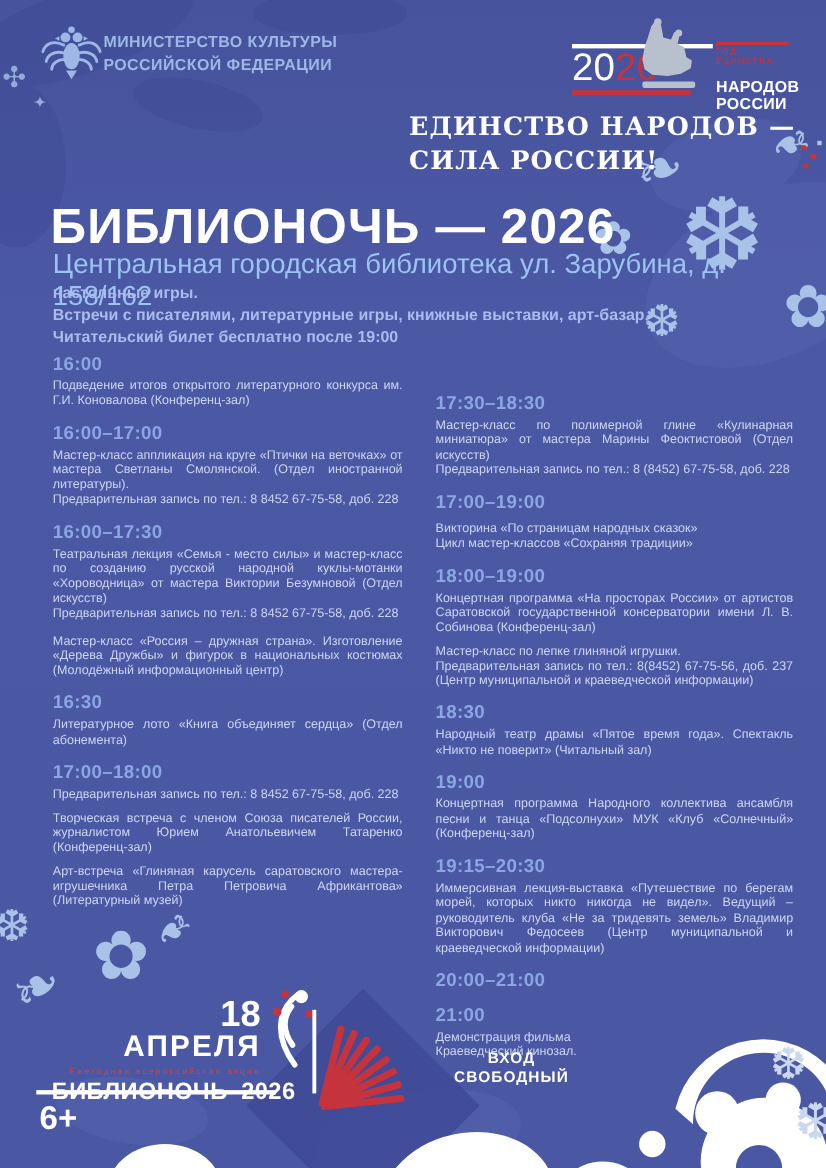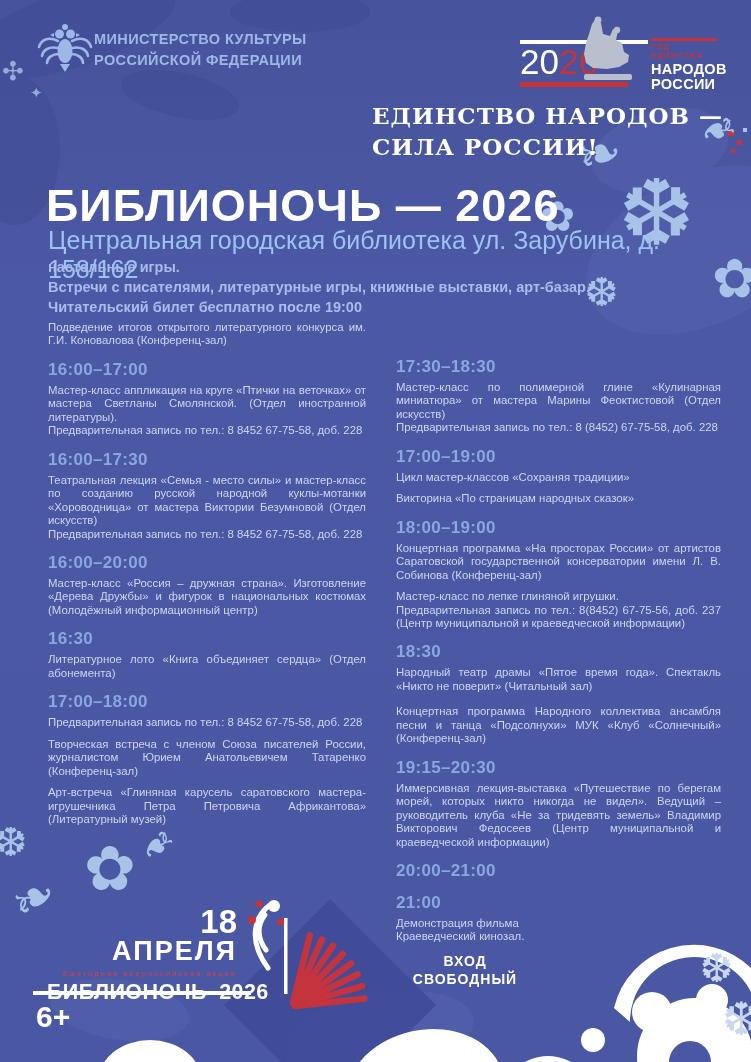--- a/index.html
+++ b/index.html
@@ -18,21 +18,21 @@
 
   .yearlogo{position:absolute;top:14px;left:518px;width:218px;height:76px;}
   .yl-topline{position:absolute;left:2px;top:26px;width:128px;height:4px;background:#fff;}
   .yl-botline{position:absolute;left:2px;top:68px;width:108px;height:5px;background:#c5333c;}
   .yl-num{position:absolute;top:30px;font-size:35px;font-weight:normal;line-height:1;}
   .yl-20{left:2px;color:#fff;}
   .yl-26{left:41px;color:#c5333c;}
   .yl-right{position:absolute;left:133px;top:24px;width:85px;}
   .yl-redbar{width:66px;height:3px;background:#c5333c;margin-bottom:2px;}
   .yl-redtxt{color:#c5333c;font-size:7.5px;font-weight:bold;letter-spacing:1.4px;line-height:1.15;}
-  .yl-whitetxt{color:#fff;font-size:14.5px;font-weight:bold;line-height:1.02;margin-top:2px;letter-spacing:.3px;}
+  .yl-whitetxt{color:#fff;font-size:14.5px;font-weight:bold;line-height:1.02;margin-top:13px;letter-spacing:.3px;}
   .yl-statue{position:absolute;left:44px;top:0px;}
 
   .slogan{position:absolute;top:100px;right:28px;text-align:left;color:#fff;
           font-family:"DejaVu Serif",serif;font-weight:bold;font-size:23px;line-height:1.35;letter-spacing:1px;}
 
   .title{position:absolute;top:180px;left:46px;color:#fff;font-size:45px;font-weight:bold;letter-spacing:1px;}
   .subtitle{position:absolute;top:226px;left:48px;color:#9cc3f4;font-size:25px;font-weight:normal;}
   .intro{position:absolute;top:257px;left:48px;color:#a9bced;font-size:14.5px;font-weight:bold;line-height:1.38;}
 
   
@@ -197,40 +197,40 @@
     <div class="subtitle">Центральная городская библиотека ул. Зарубина, д. 158/162</div>
     <div class="intro">
       <div>настольные игры.</div>
       <div>Встречи с писателями, литературные игры, книжные выставки, арт-базар,</div>
       <div>Читательский билет бесплатно после 19:00</div>
     </div>
 
     <div class="schedule">
       <div class="col left" id="left-col">
           <div class="event">
+            <div class="time">16:00</div>
             <div class="block">
               <p class="line">Подведение итогов открытого литературного конкурса им. Г.И. Коновалова (Конференц-зал)</p>
             </div>
           </div>
           <div class="event">
             <div class="time">16:00–17:00</div>
             <div class="block">
               <p class="line">Мастер-класс аппликация на круге «Птички на веточках» от мастера Светланы Смолянской. (Отдел иностранной литературы).</p>
               <p class="line">Предварительная запись по тел.: 8 8452 67-75-58, доб. 228</p>
             </div>
           </div>
           <div class="event">
             <div class="time">16:00–17:30</div>
             <div class="block">
               <p class="line">Театральная лекция «Семья - место силы» и мастер-класс по созданию русской народной куклы-мотанки «Хороводница» от мастера Виктории Безумновой (Отдел искусств)</p>
               <p class="line">Предварительная запись по тел.: 8 8452 67-75-58, доб. 228</p>
             </div>
           </div>
           <div class="event">
-            <div class="time">16:00–20:00</div>
             <div class="block">
               <p class="line">Мастер-класс «Россия – дружная страна». Изготовление «Дерева Дружбы» и фигурок в национальных костюмах (Молодёжный информационный центр)</p>
             </div>
           </div>
           <div class="event">
             <div class="time">16:30</div>
             <div class="block">
               <p class="line">Литературное лото «Книга объединяет сердца» (Отдел абонемента)</p>
             </div>
           </div>
@@ -250,44 +250,45 @@
       <div class="col right" id="right-col">
           <div class="event">
             <div class="time">17:30–18:30</div>
             <div class="block">
               <p class="line">Мастер-класс по полимерной глине «Кулинарная миниатюра» от мастера Марины Феоктистовой (Отдел искусств)</p>
               <p class="line">Предварительная запись по тел.: 8 (8452) 67-75-58, доб. 228</p>
             </div>
           </div>
           <div class="event">
             <div class="time">17:00–19:00</div>
-            <div class="block">
-              <p class="line">Цикл мастер-классов «Сохраняя традиции»</p>
-            </div>
             <div class="block gap">
               <p class="line">Викторина «По страницам народных сказок»</p>
+            </div>
+            <div class="block">
+              <p class="line">Цикл мастер-классов «Сохраняя традиции»</p>
             </div>
           </div>
           <div class="event">
             <div class="time">18:00–19:00</div>
             <div class="block">
               <p class="line">Концертная программа «На просторах России» от артистов Саратовской государственной консерватории имени Л. В. Собинова (Конференц-зал)</p>
             </div>
             <div class="block gap">
               <p class="line">Мастер-класс по лепке глиняной игрушки.</p>
               <p class="line">Предварительная запись по тел.: 8(8452) 67-75-56, доб. 237 (Центр муниципальной и краеведческой информации)</p>
             </div>
           </div>
           <div class="event">
             <div class="time">18:30</div>
             <div class="block">
               <p class="line">Народный театр драмы «Пятое время года». Спектакль «Никто не поверит» (Читальный зал)</p>
             </div>
           </div>
           <div class="event">
+            <div class="time">19:00</div>
             <div class="block">
               <p class="line">Концертная программа Народного коллектива ансамбля песни и танца «Подсолнухи» МУК «Клуб «Солнечный» (Конференц-зал)</p>
             </div>
           </div>
           <div class="event">
             <div class="time">19:15–20:30</div>
             <div class="block">
               <p class="line">Иммерсивная лекция-выставка «Путешествие по берегам морей, которых никто никогда не видел». Ведущий – руководитель клуба «Не за тридевять земель» Владимир Викторович Федосеев (Центр муниципальной и краеведческой информации)</p>
             </div>
           </div>

